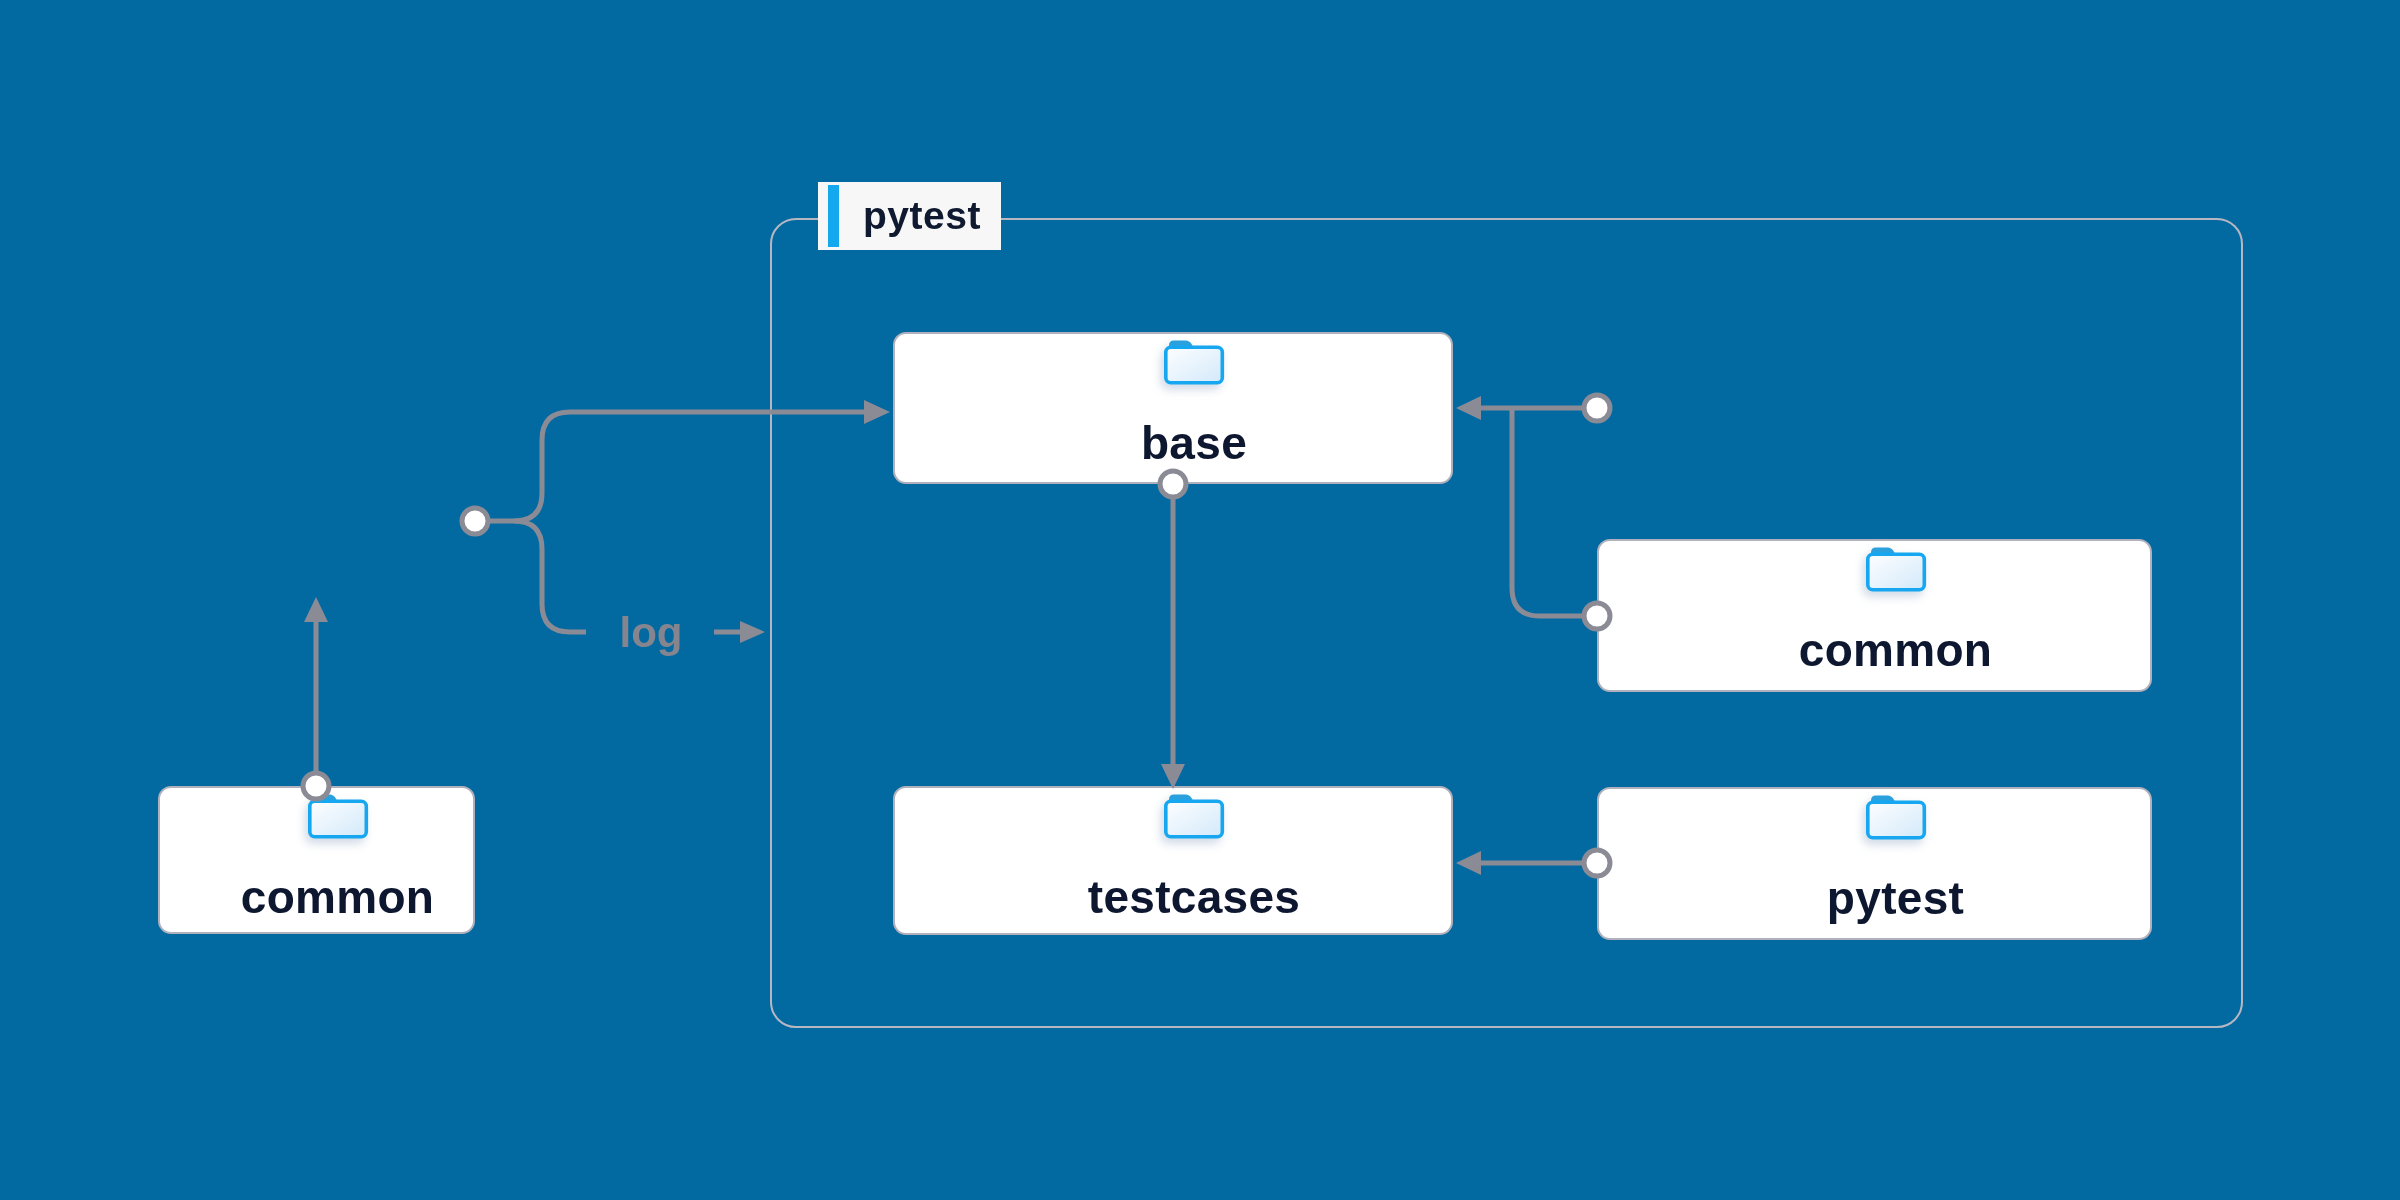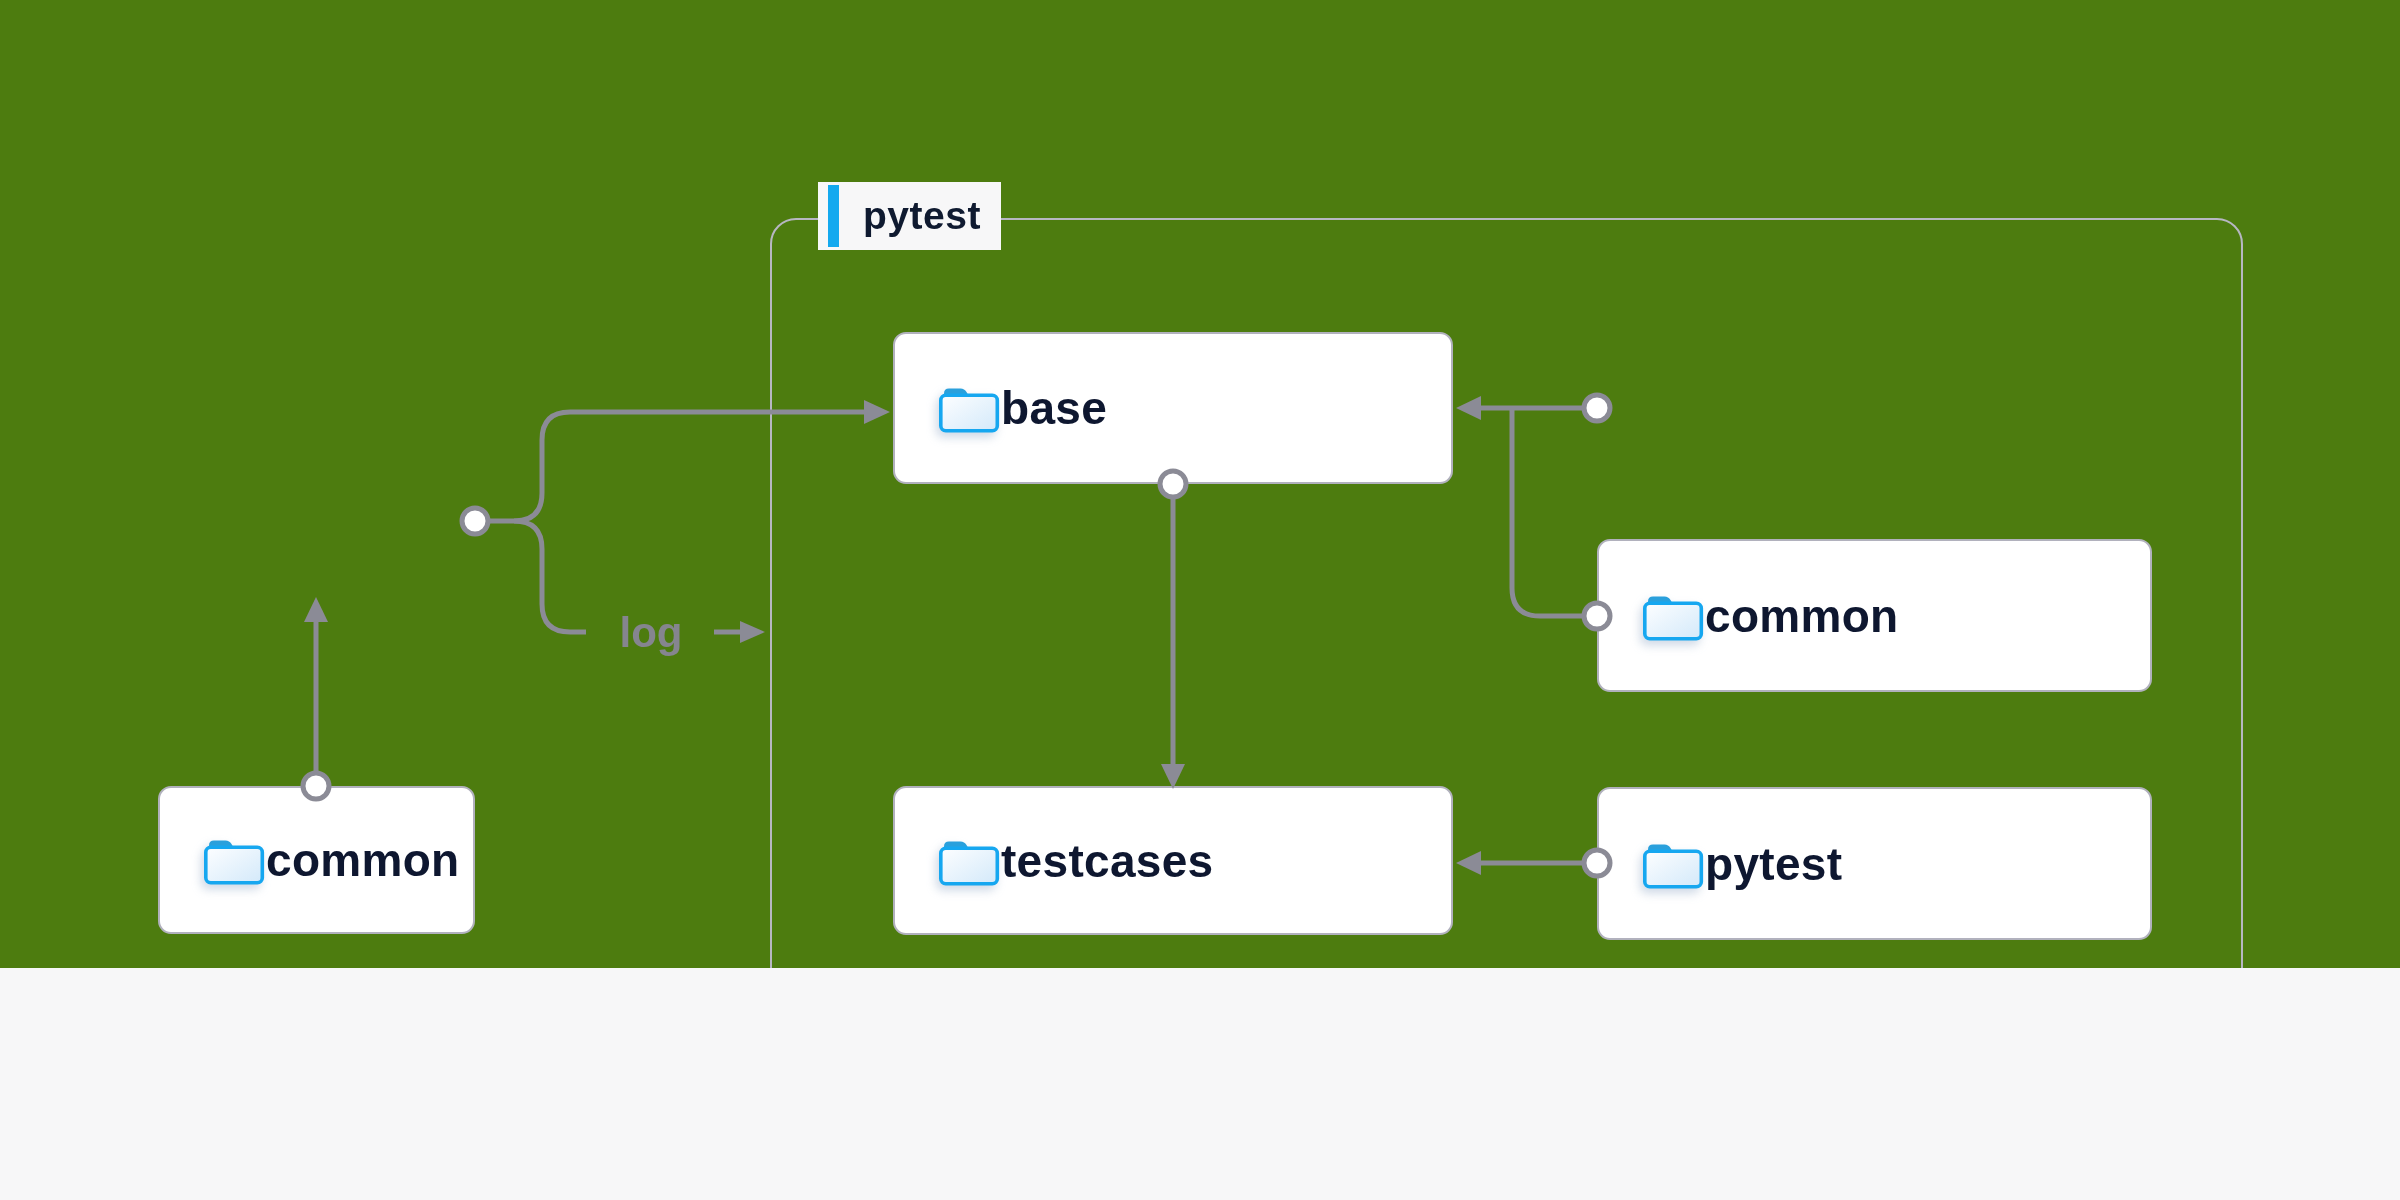--- a/index.html
+++ b/index.html
@@ -1,20 +1,20 @@
 <!DOCTYPE html>
 <html><head>
 <meta charset="utf-8">
 <style>
   html, body { margin: 0; padding: 0; background: #f7f7f8; }
   .stage {
     position: relative;
     width: 2400px;
-    height: 968px;
-    background: #4d7c0f;
+    height: 1200px;
+    background: #0369a1;
     overflow: hidden;
     font-family: "Liberation Sans", "DejaVu Sans", sans-serif;
   }
   
   .group {
     position: absolute;
     left: 770px; top: 218px;
     width: 1473px; height: 810px;
     border: 2.5px solid #b7b7c2;
     border-radius: 26px;
@@ -40,23 +40,25 @@
     letter-spacing: 0.5px;
   }
   
   .node {
     position: absolute;
     background: #ffffff;
     border: 2.5px solid #b1b1bd;
     border-radius: 13px;
     display: flex;
     align-items: center;
+    gap: 30px;
     padding-left: 42px;
     box-sizing: border-box;
     z-index: 2;
+    flex-direction: column;
   }
   .node-label {
     font-size: 46px;
     font-weight: 700;
     color: #0e1730;
     letter-spacing: 0.3px;
     white-space: nowrap;
   }
   .folder {
     width: 64px; height: 52px;

